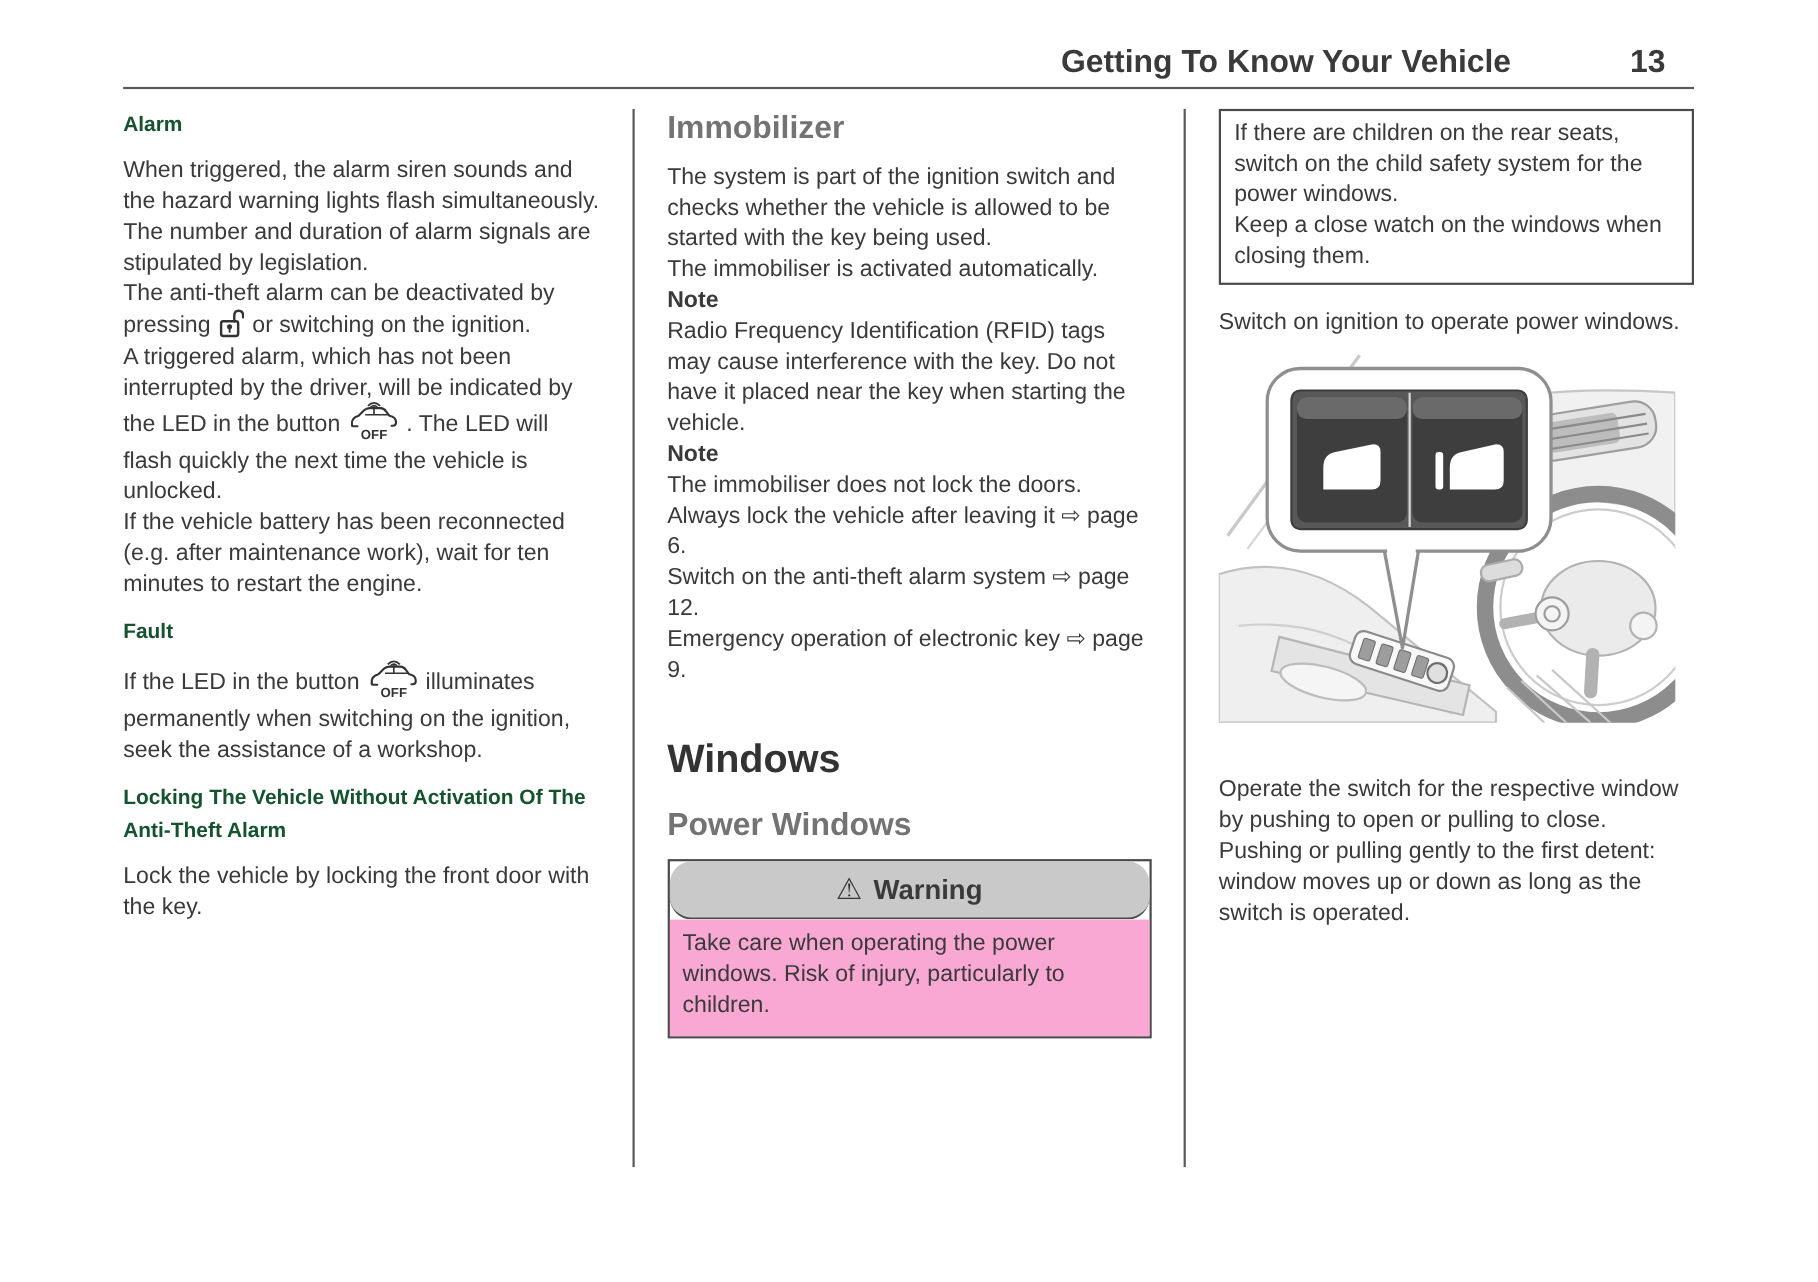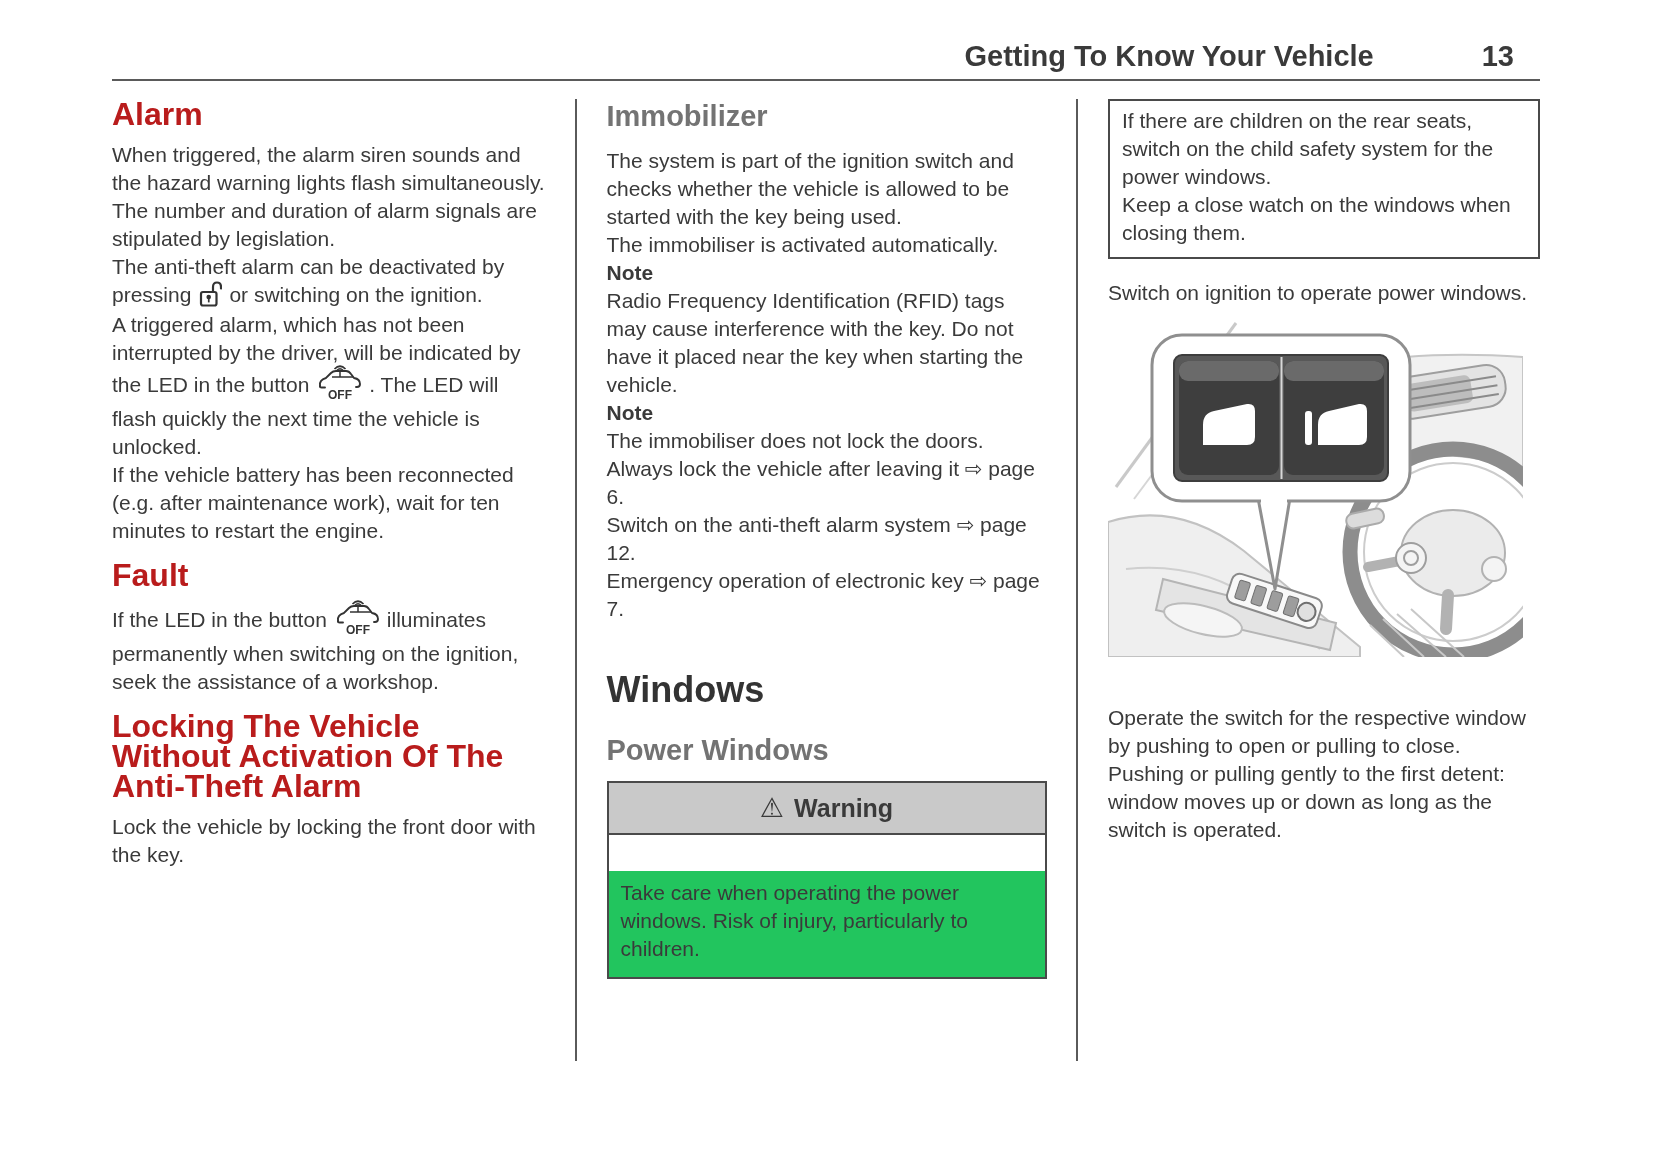--- a/index.html
+++ b/index.html
@@ -29,40 +29,41 @@
     margin: 18px 113px 0 112px;
     display: grid;
     grid-template-columns: 433px 2px 440px 2px 432px;
     justify-content: space-between;
   }
   .vsep { width: 2px; background: #5a5a5a; height: 962px; }
 
   .col { font-size: 21px; line-height: 28px; }
   .col p { margin: 0; }
 
-  h3.sub { font-size: 32px; font-weight: bold; color: #b91c1c; margin: 0 0 12px 0; line-height: 30px; }
+  h3.sub { font-size: 19px; font-weight: bold; color: #14532d; margin: 0 0 12px 0; line-height: 30px; }
   h3.sub.mt { margin-top: 15px; }
   h2.med { font-size: 29px; font-weight: bold; color: #737373; margin: 0 0 14px 0; line-height: 34px; }
   h1.big { font-size: 36px; font-weight: bold; color: #333; margin: 46px 0 6px 0; line-height: 42px; }
   h2.med.power { margin-top: 22px; margin-bottom: 12px; }
   .note-label { font-weight: bold; }
 
   
   .inline-icon { display: inline-block; vertical-align: middle; margin: 0 7px; position: relative; top: -2px; }
   .inline-icon svg { display: block; }
 
   
   .warnbox { border: 2px solid #4a4a4a; margin-top: 14px; }
   .warnbox-head {
     background: #c9c9c9; border-bottom: 2px solid #4a4a4a;
     text-align: center; font-weight: bold; font-size: 25px;
     padding: 11px 6px;
+    border-radius: 20px;
   }
   .warn-glyph { font-weight: normal; font-size: 27px; margin-right: 10px; }
-  .warnbox-body { padding: 8px 12px 14px 12px; background: #22c55e; margin-top: 36px; }
+  .warnbox-body { padding: 8px 12px 14px 12px; background: #f9a8d4; }
 
   .contbox { border: 2px solid #4a4a4a; padding: 6px 12px 10px 12px; }
 
   .rcol-p1 { margin-top: 20px !important; }
   .figure { margin-top: 10px; width: 415px; height: 340px; }
   .figure svg { display: block; }
   .rcol-p2 { margin-top: 47px !important; }
 </style>
 </head>
 <body>
@@ -116,21 +117,21 @@
 
     <section class="col">
       <h2 class="med">Immobilizer</h2>
       <p>The system is part of the ignition switch and checks whether the vehicle is allowed to be started with the key being used.</p>
       <p>The immobiliser is activated automatically.</p>
       <p class="note-label">Note</p>
       <p>Radio Frequency Identification (RFID) tags may cause interference with the key. Do not have it placed near the key when starting the vehicle.</p>
       <p class="note-label">Note</p>
       <p>The immobiliser does not lock the doors. Always lock the vehicle after leaving it ⇨ page 6.</p>
       <p>Switch on the anti-theft alarm system ⇨ page 12.</p>
-      <p>Emergency operation of electronic key ⇨ page 7.</p>
+      <p>Emergency operation of electronic key ⇨ page 9.</p>
 
       <h1 class="big">Windows</h1>
       <h2 class="med power">Power Windows</h2>
 
       <div class="warnbox">
         <div class="warnbox-head">
           <span class="warn-glyph">⚠</span><span>Warning</span>
         </div>
         <div class="warnbox-body">
           <p>Take care when operating the power windows. Risk of injury, particularly to children.</p>

